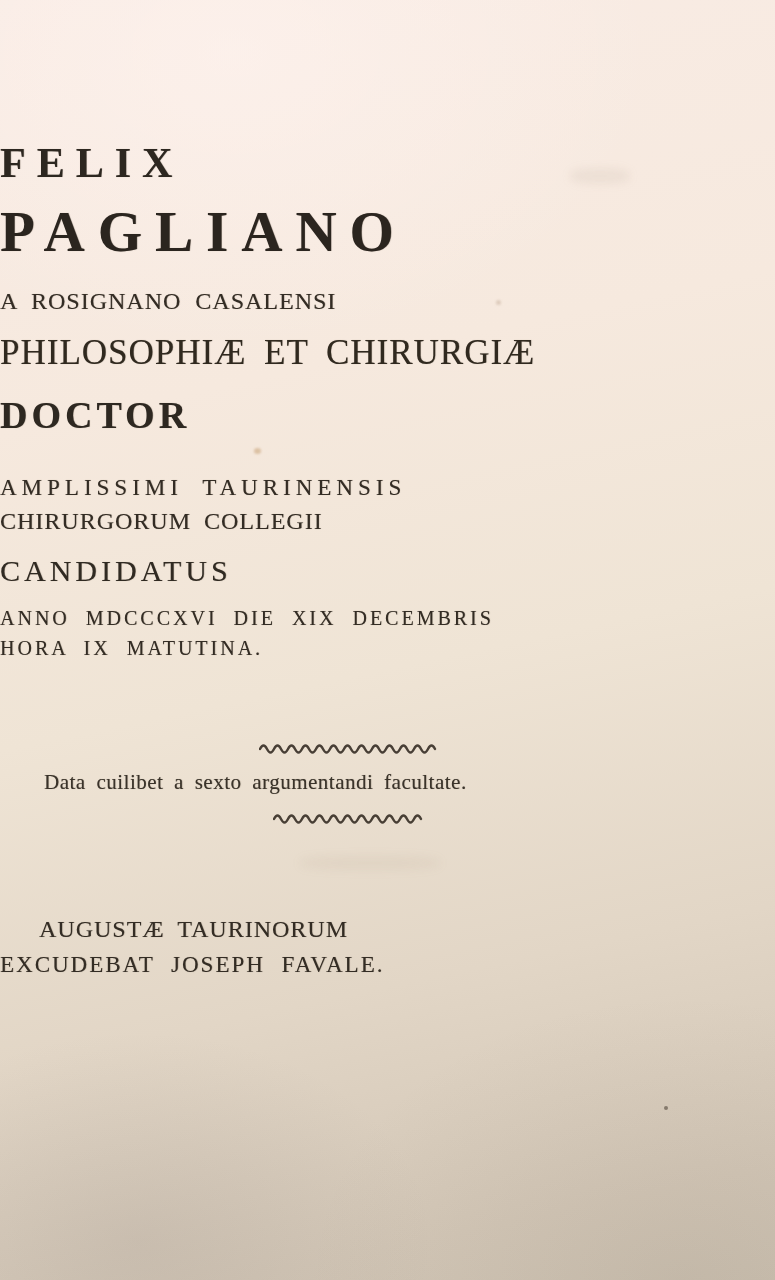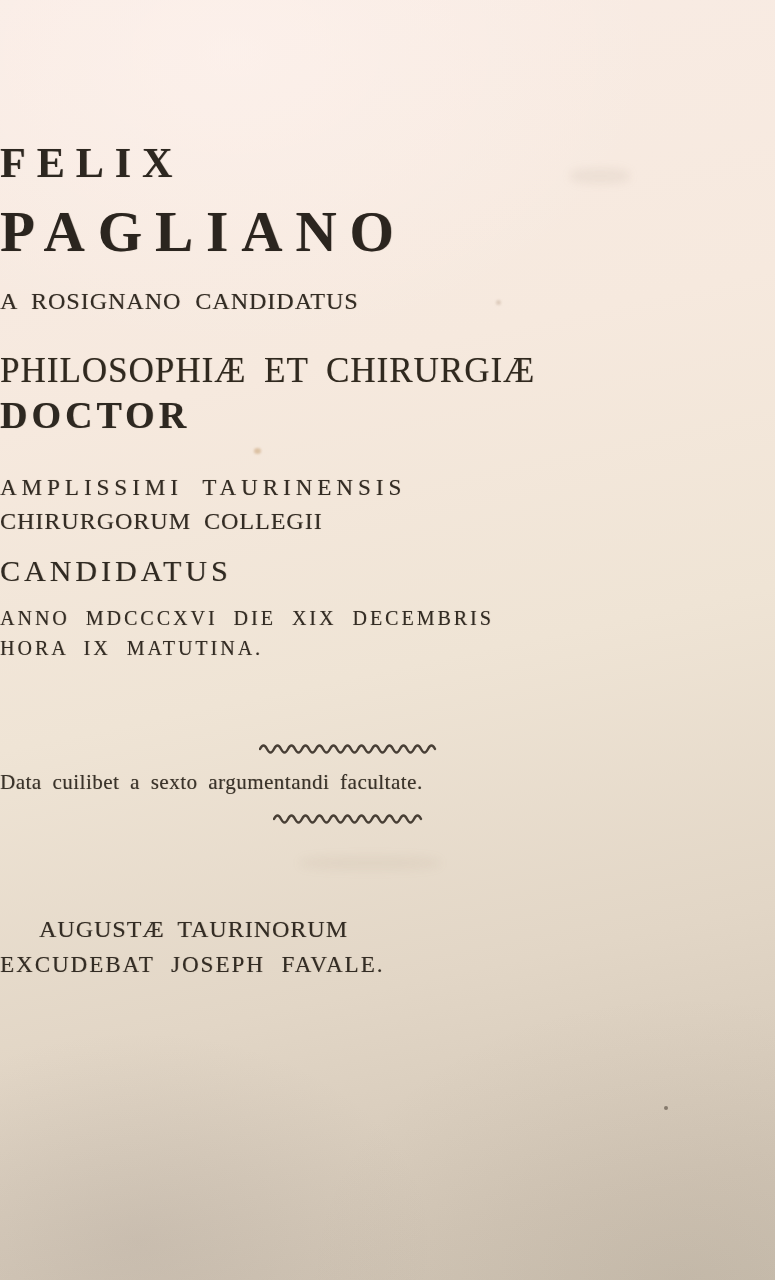--- a/index.html
+++ b/index.html
@@ -41,28 +41,28 @@
     width: 695px;          
     color: #332c24;
     text-shadow: 0.4px 0.4px 0.7px rgba(56,44,32,0.45);
     white-space: nowrap;
     line-height: 1;
   }
 
   .forename   { top: 142px; font-size: 42px; font-weight: bold; letter-spacing: 11px; color: #2d2720; }
   .surname    { top: 203px; font-size: 57px; font-weight: bold; letter-spacing: 13px; width: 725px; color: #2b251f; color: #2b251f; }
   .origin     { top: 289px; font-size: 24px; letter-spacing: 1px;  word-spacing: 7px; }
-  .degrees    { top: 335px; font-size: 35px; letter-spacing: 1px;  word-spacing: 8px; color: #30291f; margin-top: 18px; }
+  .degrees    { top: 335px; font-size: 35px; letter-spacing: 1px;  word-spacing: 8px; color: #30291f; }
   .doctor     { top: 396px; font-size: 38px; font-weight: bold; letter-spacing: 4px; color: #2e2821; }
   .college1   { top: 476px; font-size: 23px; letter-spacing: 5px;  word-spacing: 9px; }
   .college2   { top: 509px; font-size: 24px; letter-spacing: 1px;  word-spacing: 6px; }
   .candidatus { top: 556px; font-size: 30px; letter-spacing: 4px;  color: #302a22; }
   .date1      { top: 608px; font-size: 20px; letter-spacing: 3px;  word-spacing: 8px; }
   .date2      { top: 638px; font-size: 20px; letter-spacing: 3px;  word-spacing: 8px; }
-  .note       { top: 772px; font-size: 21px; letter-spacing: 0.5px; word-spacing: 5px; color: #3a332a; }
+  .note       { top: 772px; font-size: 21px; letter-spacing: 0.5px; word-spacing: 5px; color: #3a332a; padding-left: 44px; }
   .imprint1   { top: 917px; font-size: 24px; letter-spacing: 1px;  word-spacing: 6px; margin-left: 39px; }
   .imprint2   { top: 953px; font-size: 23px; letter-spacing: 2px;  word-spacing: 9px; }
 
   .rule {
     position: absolute;
     left: 0;
     width: 695px;
     text-align: center;
   }
   .rule1 { top: 740px; }
@@ -75,21 +75,21 @@
 <div class="sheet">
 
   <div class="speck speck1"></div>
   <div class="speck speck2"></div>
   <div class="speck speck3"></div>
   <div class="speck speck4"></div>
   <div class="speck speck5"></div>
 
   <div class="line forename">FELIX</div>
   <div class="line surname">PAGLIANO</div>
-  <div class="line origin">A ROSIGNANO CANDIDATUS</div>
+  <div class="line origin">A ROSIGNANO CASALENSI</div>
   <div class="line degrees">PHILOSOPHIÆ ET CHIRURGIÆ</div>
   <div class="line doctor">DOCTOR</div>
   <div class="line college1">AMPLISSIMI TAURINENSIS</div>
   <div class="line candidatus">CANDIDATUS</div>
   <div class="line college2">CHIRURGORUM COLLEGII</div>
   <div class="line date1">ANNO MDCCCXVI DIE XIX DECEMBRIS</div>
   <div class="line date2">HORA IX MATUTINA.</div>
 
   <div class="rule rule1">
     <svg width="178" height="12" viewBox="0 0 178 12" aria-hidden="true">

